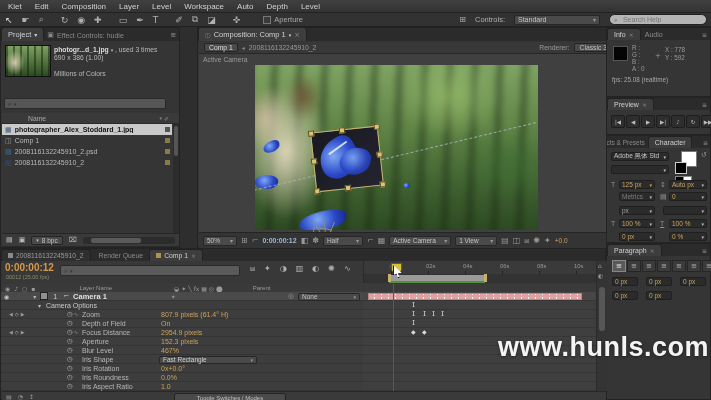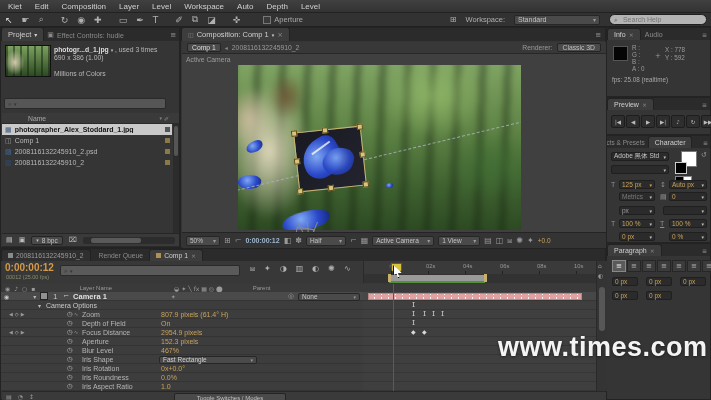--- a/index.html
+++ b/index.html
@@ -69,21 +69,21 @@
     <span class="ico" style="margin-left:8px;">✐</span>
     <span class="ico">⧉</span>
     <span class="ico">◪</span>
     <span class="ico" style="margin-left:8px;">✜</span>
     <span style="display:flex;align-items:center;gap:3px;margin-left:14px;font-size:7.5px;color:#a8a8a8;">
       <span style="width:6px;height:6px;border:1px solid #777;background:#3a3a3a;display:inline-block;"></span>
       <span>Aperture</span>
     </span>
     <span style="flex:1;"></span>
     <span class="ico" style="font-size:8px;">⊞</span>
-    <span style="font-size:7.5px;">Workspace:</span>
+    <span style="font-size:7.5px;">Controls:</span>
     <span class="dd" style="width:86px;">
       <span style="font-size:7px;">Standard</span>
       <span class="caret ico">▾</span>
     </span>
     <span style="width:98px;height:11px;background:#b4b4b4;border:1px solid #1e1e1e;border-radius:6px;display:flex;align-items:center;gap:3px;padding:0 4px;margin-right:4px;box-sizing:border-box;">
       <span class="ico" style="color:#555;font-size:7px;">⌕</span>
       <input style="border: none; background: transparent; font-size: 7px; color: rgb(51, 51, 51); width: 80px; font-family: &quot;Liberation Sans&quot;, sans-serif;" placeholder="Search Help">
     </span>
   </div>
 
@@ -161,21 +161,21 @@
         <span class="ico" style="font-size:5px;">▾</span>
         <span>8 bpc</span>
       </span>
       <span class="ico" style="font-size:7px;">⌧</span>
       <span style="flex:1;height:7px;background:#2c2c2c;margin-right:4px;position:relative;border-radius:2px;">
         <span style="position:absolute;left:8px;top:1px;width:50px;height:5px;background:#5a5a5a;border-radius:2px;"></span>
       </span>
     </div>
   </div>
 
-  <div class="abs panel" style="left:180px;top:27px;width:426px;height:221px;">
+  <div class="abs panel" style="left:197px;top:27px;width:426px;height:221px;">
     <div class="tabbar" style="height:13px;">
       <div class="tab active" style="font-size:7.5px;">
         <span class="ico" style="font-size:6px;color:#888;">◫</span>
         <span>Composition: Comp 1</span>
         <span class="caret ico" style="font-size:5px;">▾</span>
         <span class="ico" style="font-size:7px;color:#888;">×</span>
       </div>
       <span style="flex:1;"></span>
       <span class="ico" style="font-size:7px;margin:0 4px 2px 0;color:#999;">≡</span>
     </div>
@@ -604,16 +604,16 @@
 
     <div class="abs hdr" style="left:1px;top:142px;width:604px;height:9px;border-top:1px solid #282828;display:flex;align-items:center;">
       <span class="ico" style="margin-left:4px;font-size:6px;color:#999;">▤</span>
       <span class="ico" style="margin-left:6px;font-size:6px;color:#999;">◔</span>
       <span class="ico" style="margin-left:6px;font-size:6px;color:#999;">↕</span>
       <span class="btnbox" style="position:absolute;left:172px;top:1px;width:110px;height:7px;font-size:6px;display:flex;align-items:center;justify-content:center;">Toggle Switches / Modes</span>
     </div>
   </div>
 
   <div class="abs" style="left:498px;top:332px;z-index:60;pointer-events:none;">
-    <div class="wmtxt" style="font-size:27px;letter-spacing:0.5px;">www.times.com</div>
+    <div class="wmtxt" style="font-size:27px;letter-spacing:0.5px;">www.hunls.com</div>
   </div>
 
 </div>
 
 </body></html>

